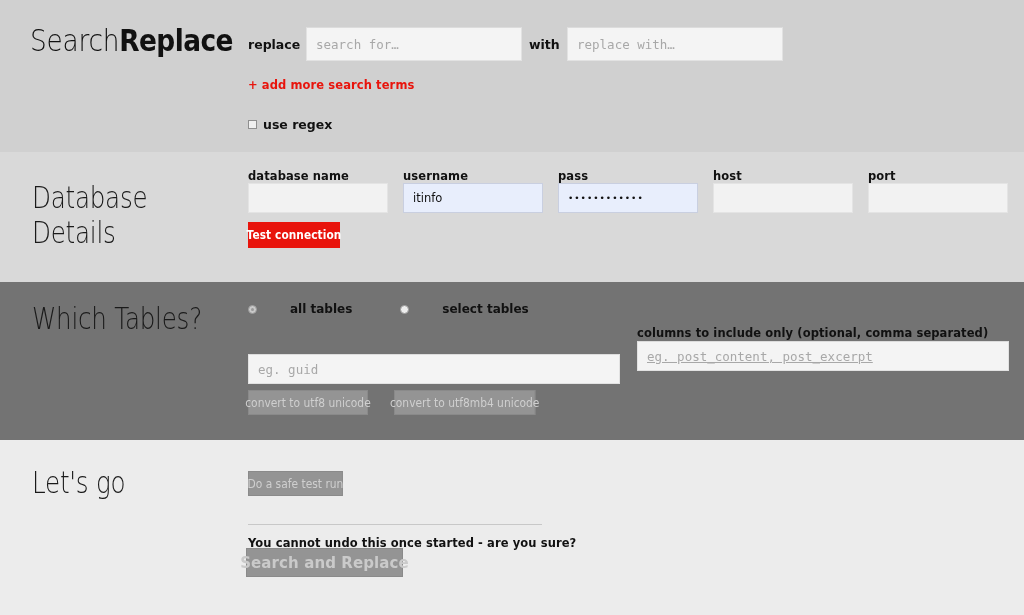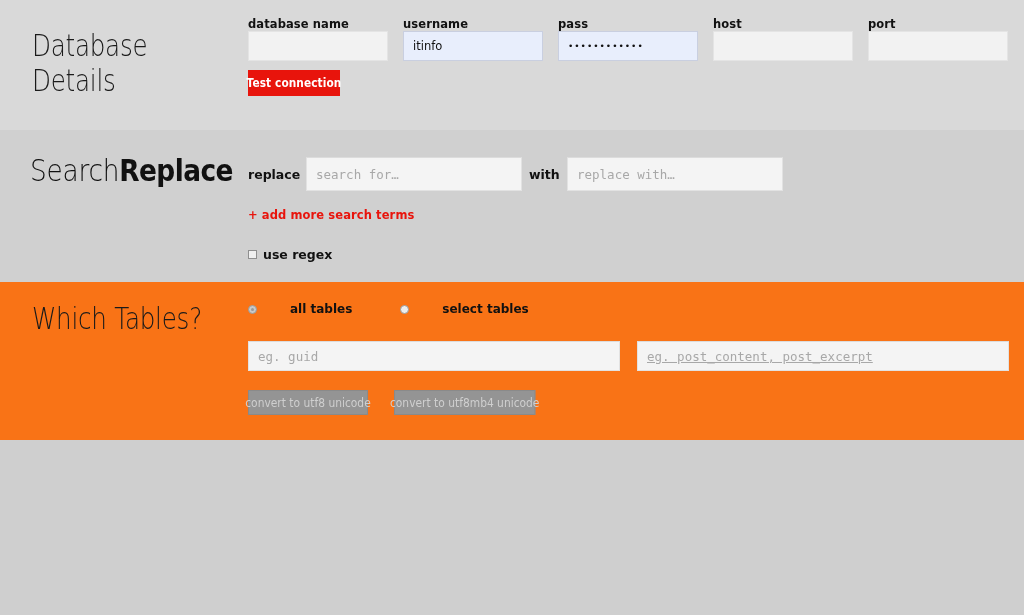--- a/index.html
+++ b/index.html
@@ -8,21 +8,21 @@
     background:#cfcfcf;
     font-family:"DejaVu Sans", sans-serif;
     -webkit-font-smoothing:antialiased;
   }
   .page{width:1024px;height:615px;position:relative;}
 
   
   .section{position:relative;width:100%;box-sizing:border-box;}
   .sec-search  {background:#d0d0d0;height:152px;}
   .sec-db      {background:#d9d9d9;height:130px;}
-  .sec-tables  {background:#f97316;height:158px;}
+  .sec-tables  {background:#737373;height:158px;}
   .sec-go      {background:#ececec;height:175px;}
 
   .sec-title{
     position:absolute;
     font-family:"DejaVu Sans", sans-serif;
     font-weight:300;
     color:#1a1a1a;
     font-size:30px;
     line-height:35px;
     letter-spacing:-0.3px;
@@ -137,20 +137,46 @@
   .warn{
     position:absolute;font-size:11.5px;font-weight:bold;color:#111;
     white-space:nowrap;letter-spacing:.1px;
   }
 </style>
 </head>
 <body>
 
 <div class="page">
 
+  <div class="section sec-search">
+
+    <div class="logo">
+      <span class="light">Search</span><span class="bold">Replace</span>
+    </div>
+
+    <div class="inline-label" style="left:248px;top:37px;">replace</div>
+
+    <div class="txt" style="left:306px;top:27px;width:216px;height:34px;">
+      <span>search for…</span>
+    </div>
+
+    <div class="inline-label" style="left:529px;top:37px;">with</div>
+
+    <div class="txt" style="left:567px;top:27px;width:216px;height:34px;">
+      <span>replace with…</span>
+    </div>
+
+    <a class="link-red" href="#" style="left:248px;top:78px;">+ add more search terms</a>
+
+    <div class="chk-row" style="left:248px;top:117px;">
+      <span class="chk"></span>
+      <span class="chk-lbl">use regex</span>
+    </div>
+  </div>
+
   <div class="section sec-db">
 
     <div class="sec-title" style="left:32px;top:28px;">Database
 Details</div>
 
     <div class="fld-label" style="left:248px;top:17px;">database name</div>
     <div class="txt plain" style="left:248px;top:31px;width:140px;height:30px;">
       <span></span>
     </div>
 
@@ -168,65 +194,52 @@
     <div class="txt plain" style="left:713px;top:31px;width:140px;height:30px;">
       <span></span>
     </div>
 
     <div class="fld-label" style="left:868px;top:17px;">port</div>
     <div class="txt plain" style="left:868px;top:31px;width:140px;height:30px;">
       <span></span>
     </div>
 
     <div class="btn btn-red" style="left:248px;top:70px;width:100px;height:26px;">Test connection</div>
-  </div>
-
-  <div class="section sec-search">
-
-    <div class="logo">
-      <span class="light">Search</span><span class="bold">Replace</span>
-    </div>
-
-    <div class="inline-label" style="left:248px;top:37px;">replace</div>
-
-    <div class="txt" style="left:306px;top:27px;width:216px;height:34px;">
-      <span>search for…</span>
-    </div>
-
-    <div class="inline-label" style="left:529px;top:37px;">with</div>
-
-    <div class="txt" style="left:567px;top:27px;width:216px;height:34px;">
-      <span>replace with…</span>
-    </div>
-
-    <a class="link-red" href="#" style="left:248px;top:78px;">+ add more search terms</a>
-
-    <div class="chk-row" style="left:248px;top:117px;">
-      <span class="chk"></span>
-      <span class="chk-lbl">use regex</span>
-    </div>
   </div>
 
   <div class="section sec-tables">
 
     <div class="sec-title" style="left:32px;top:19px;">Which Tables?</div>
 
     <div class="radio-row" style="left:248px;top:20px;gap:28px;">
       <span class="radio on"></span>
       <span class="radio-lbl">all tables</span>
       <span class="radio"></span>
       <span class="radio-lbl" style="margin-right:12px;">select tables</span>
     </div>
 
-    <div class="txt" style="left:248px;top:59px;width:372px;height:30px;">
+    <div class="txt" style="left:248px;top:72px;width:372px;height:30px;">
       <span>eg. guid</span>
     </div>
 
+    <div class="fld-label" style="left:637px;top:44px;">columns to include only (optional, comma separated)</div>
     <div class="txt" style="left:637px;top:59px;width:372px;height:30px;text-decoration:underline;">
       <span>eg. post_content, post_excerpt</span>
     </div>
 
     <div class="btn btn-grey" style="left:248px;top:108px;width:129px;height:25px;">convert to utf8 unicode</div>
     <div class="btn btn-grey" style="left:394px;top:108px;width:152px;height:25px;">convert to utf8mb4 unicode</div>
   </div>
 
+  <div class="section sec-go">
+
+    <div class="sec-title" style="left:32px;top:25px;">Let's go</div>
+
+    <div class="btn btn-grey" style="left:248px;top:31px;width:102px;height:25px;">Do a safe test run</div>
+
+    <div class="divider" style="left:248px;top:84px;width:294px;"></div>
+
+    <div class="warn" style="left:248px;top:96px;">You cannot undo this once started - are you sure?</div>
+
+    <div class="btn btn-grey-big" style="left:246px;top:108px;width:157px;height:29px;">Search and Replace</div>
+  </div>
 
 </div>
 
 </body></html>

